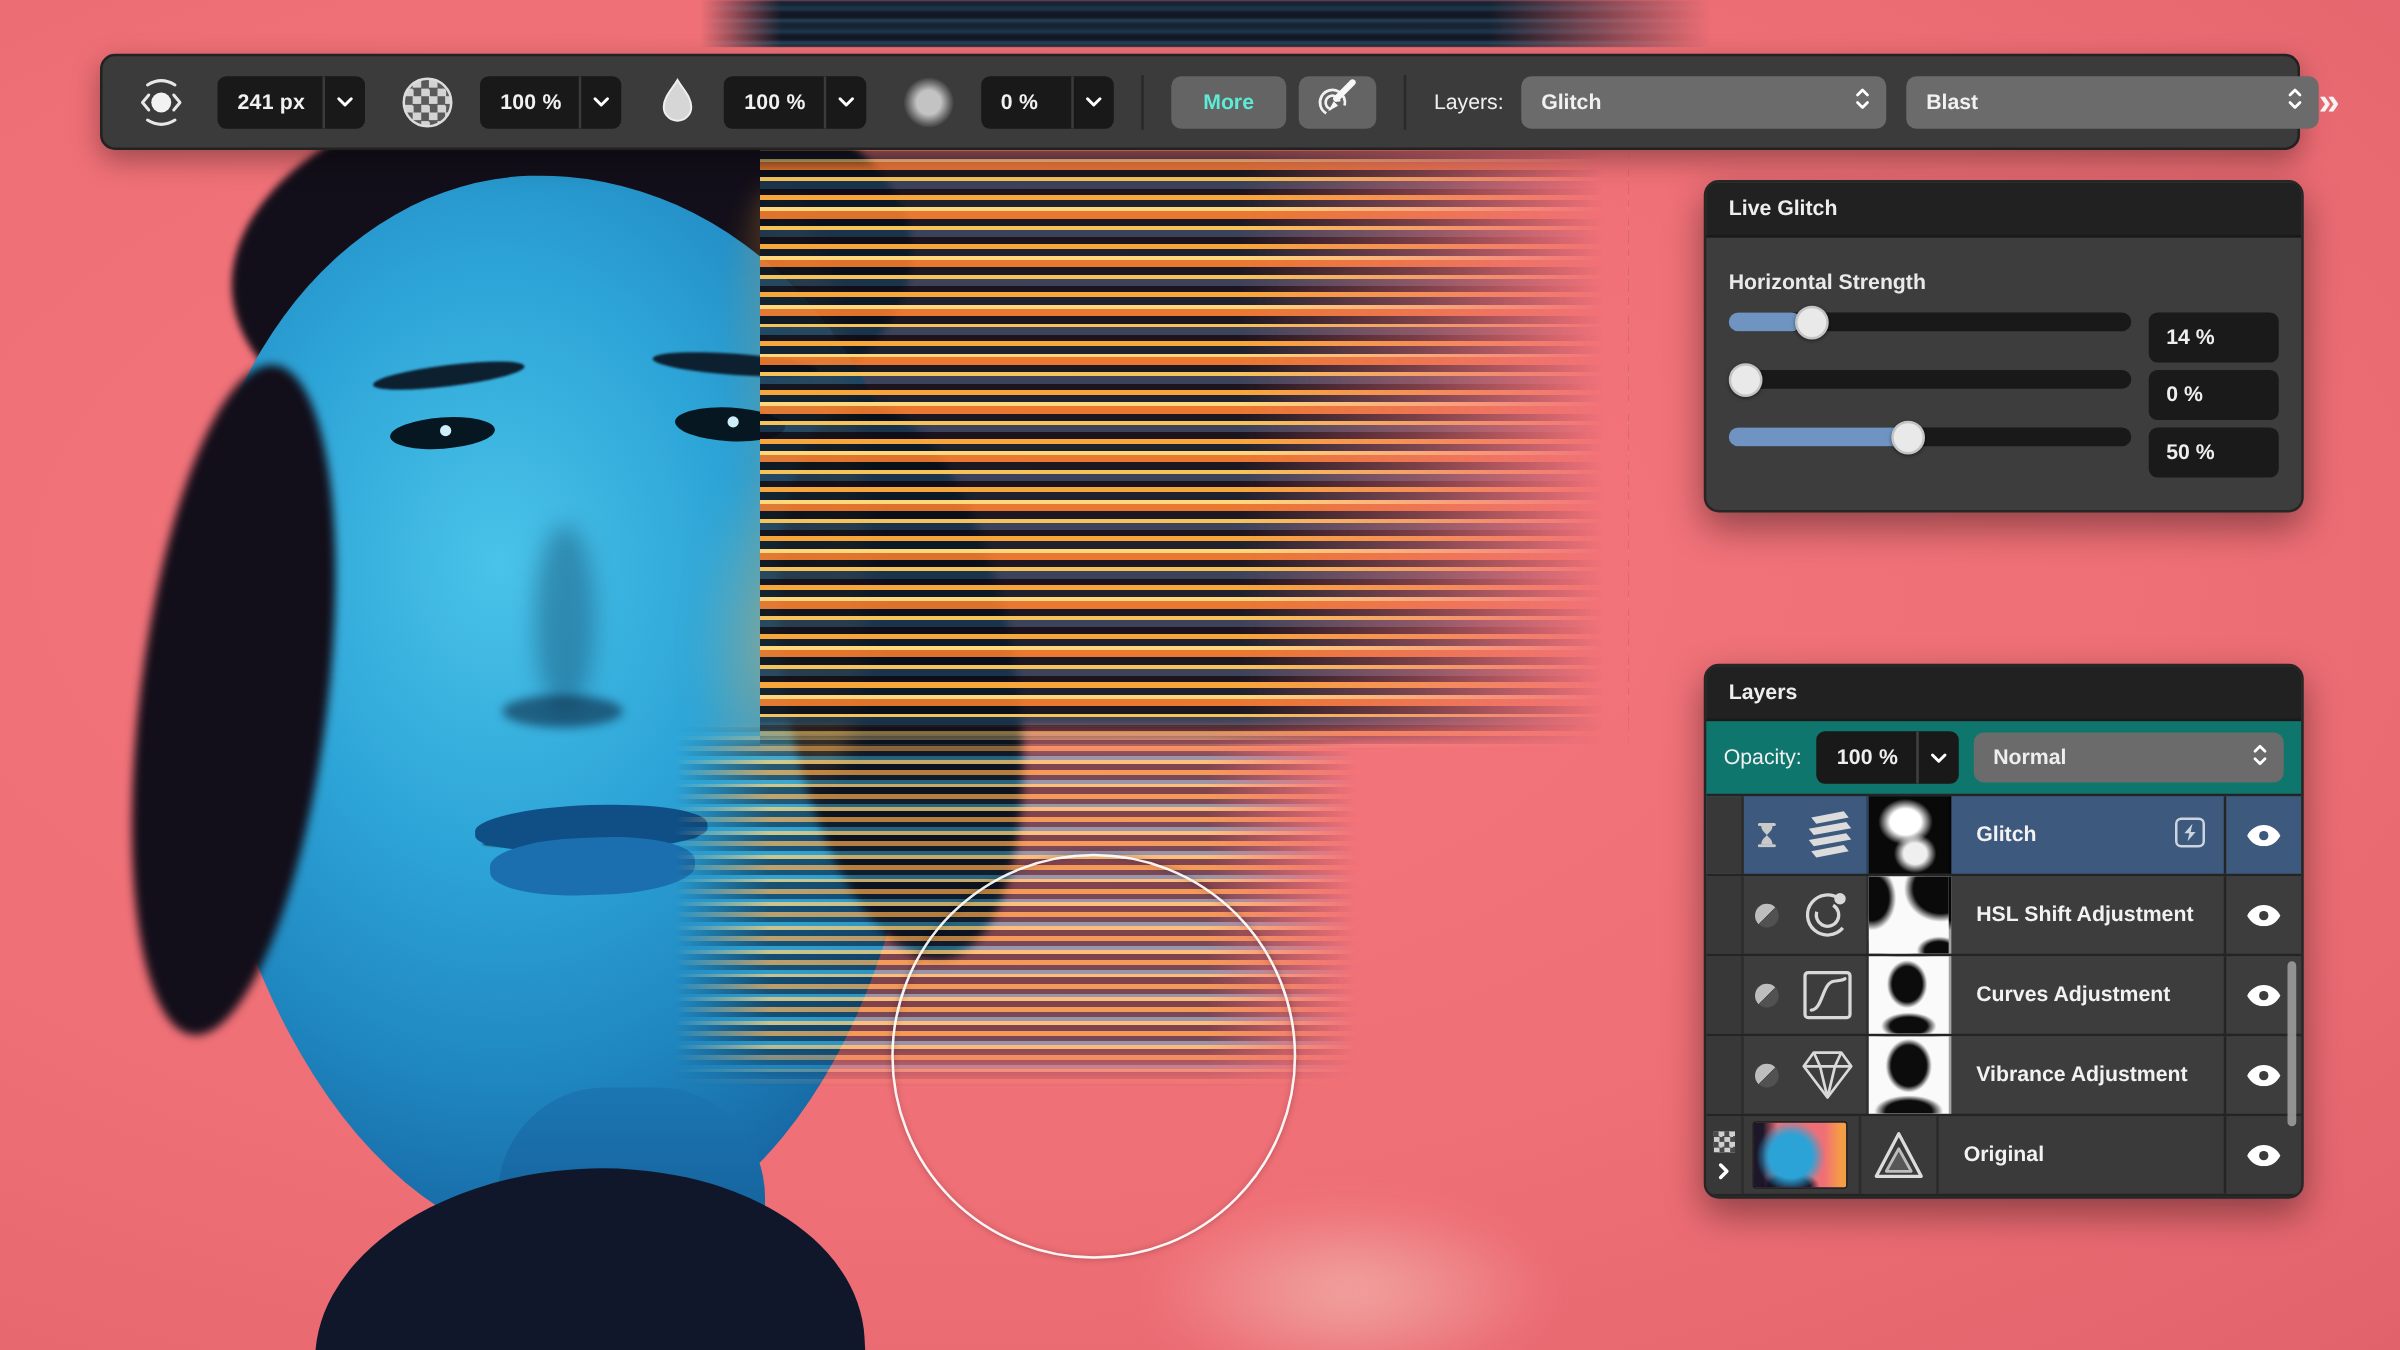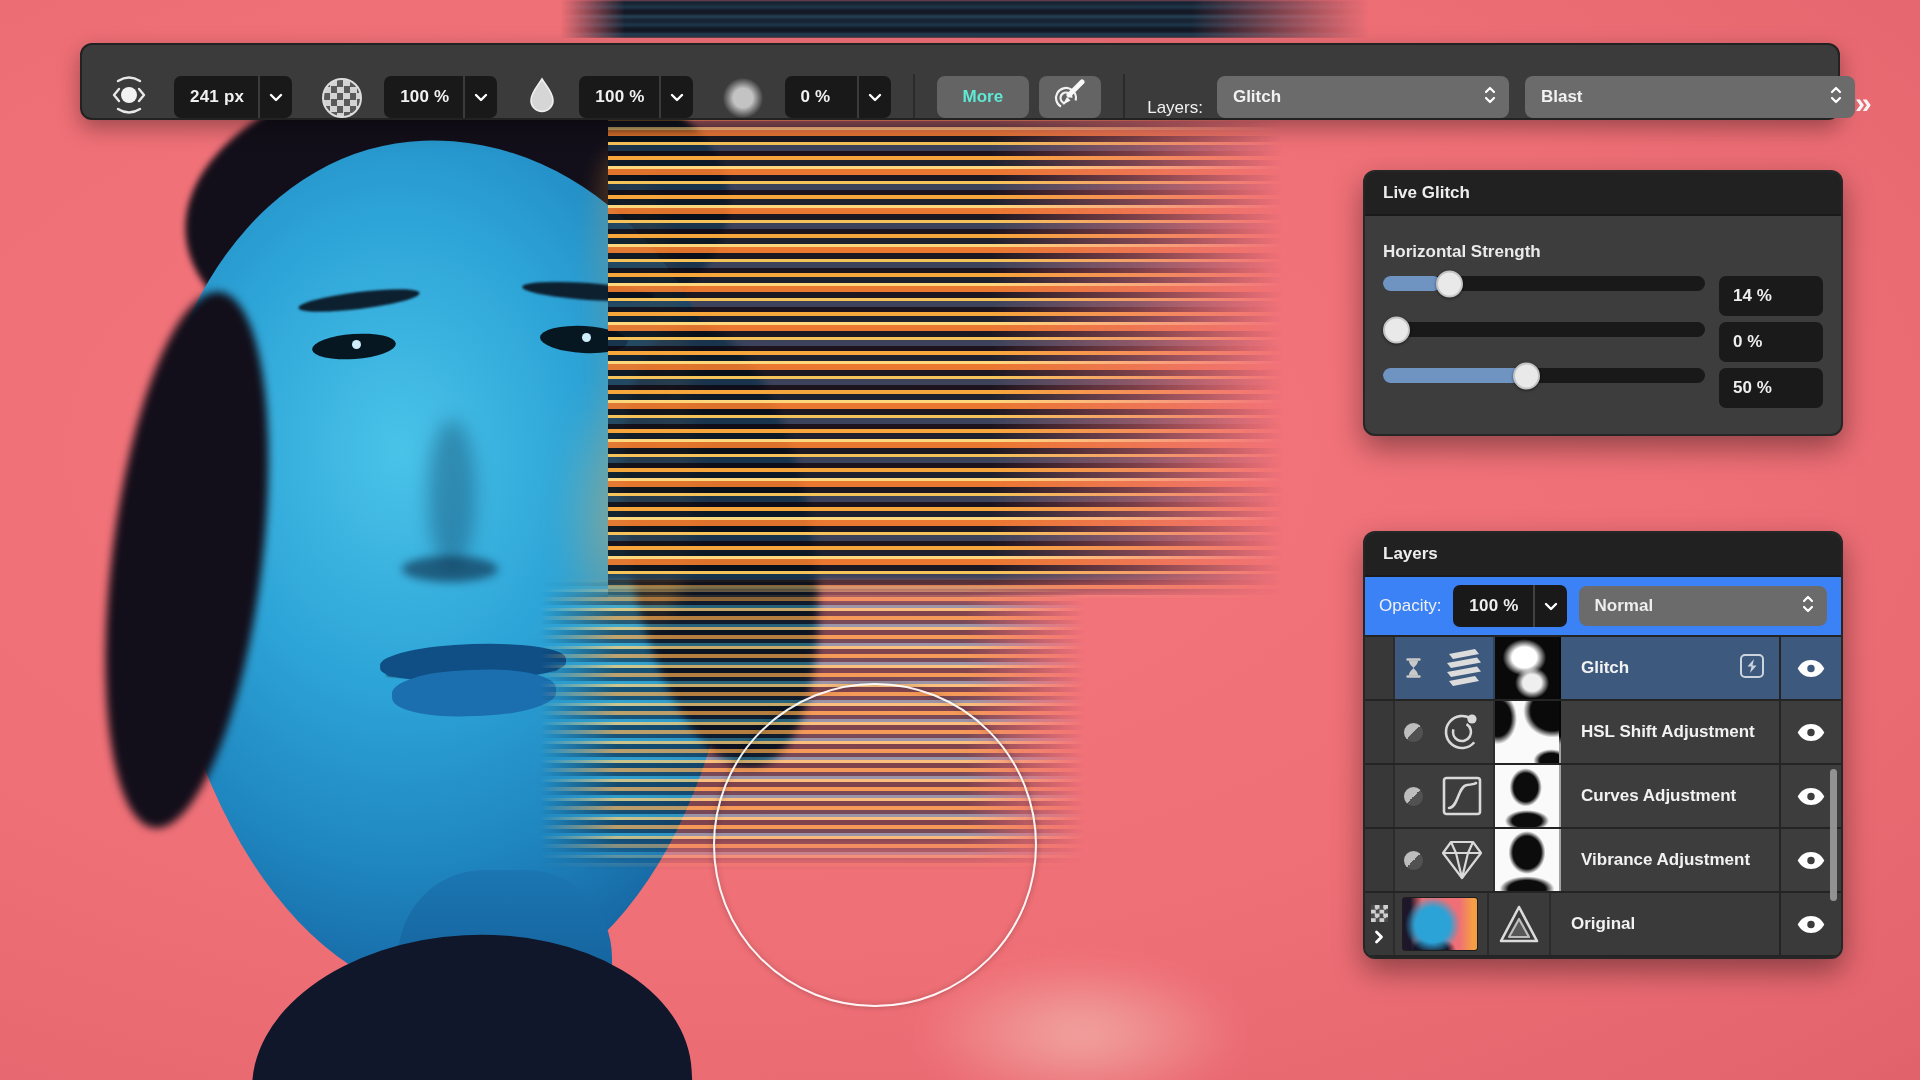--- a/index.html
+++ b/index.html
@@ -57,21 +57,21 @@
     -webkit-mask-composite: source-in;
             mask-image: linear-gradient(90deg, transparent 0, #000 14%, #000 78%, transparent 100%),
                         linear-gradient(180deg, transparent 0, #000 10%, #000 88%, transparent 100%);
             mask-composite: intersect; }
   .brush-cursor { left:713px; top:683px; width:324px; height:324px; border:2px solid rgba(255,255,255,.92); border-radius:50%;
     box-shadow: 0 0 6px rgba(0,0,0,.25), inset 0 0 6px rgba(0,0,0,.18); }
 
   
   .toolbar { position:absolute; left:80px; top:43px; width:1760px; height:77px; background:#3b3b3b;
     border:2px solid #222; border-radius:12px; box-shadow:0 8px 22px rgba(0,0,0,.35);
-    display:flex; align-items:flex-end; padding:0 24px; color:#f1f1f1; }
+    display:flex; align-items:center; padding:0 24px; color:#f1f1f1; }
   .tb-gap { width:22px; flex:none; } .tb-gap-lg { width:30px; flex:none; }
   .tb-divider { width:2px; height:44px; background:#2a2a2a; margin:0 22px; flex:none; }
   .combo { display:flex; align-items:center; background:#191919; border-radius:7px; height:42px; flex:none; overflow:hidden; }
   .combo .val { padding:0 14px 0 16px; font-size:17px; font-weight:700; letter-spacing:.2px; min-width:72px; }
   .combo .chev { width:34px; height:42px; display:flex; align-items:center; justify-content:center; border-left:2px solid #3b3b3b; }
   .btn { background:#646464; border-radius:8px; height:42px; display:flex; align-items:center; justify-content:center;
     font-size:17px; font-weight:700; padding:0 26px; flex:none; }
   .btn.icon-btn { width:62px; padding:0; }
   .select { background:#6b6b6b; border-radius:8px; height:42px; display:flex; align-items:center; justify-content:space-between;
     padding:0 12px 0 16px; font-size:17px; font-weight:700; flex:none; }
@@ -92,21 +92,21 @@
   .ctl-label { font-size:17px; font-weight:700; color:#eaeaea; margin:10px 0 14px; }
   .slider-row { display:flex; align-items:flex-start; gap:14px; margin-bottom:6px; }
   .slider { position:relative; flex:1; height:15px; background:#191919; border-radius:8px; }
   .sl-fill { position:absolute; left:0; top:0; height:100%; background:#6f94c2; border-radius:8px; }
   .sl-thumb { position:absolute; top:50%; transform:translateY(-50%); width:27px; height:27px; border-radius:50%;
     background:#e9e9e9; border:2px solid #c4c4c4; box-shadow:0 1px 3px rgba(0,0,0,.5); }
   .valbox { width:104px; height:40px; background:#1a1a1a; border-radius:7px; display:flex; align-items:center;
     padding-left:14px; font-size:17px; font-weight:700; flex:none; }
 
   
-  .layers-ctl { height:60px; display:flex; align-items:center; padding:0 14px; gap:12px; background:#3b82f6; border-bottom:2px solid #242424; }
+  .layers-ctl { height:60px; display:flex; align-items:center; padding:0 14px; gap:12px; background:#0f766e; border-bottom:2px solid #242424; }
   .layers-ctl .lbl { font-size:17px; color:#f0f0f0; flex:none; }
   .blend { flex:1; }
   .lrow { position:relative; display:flex; align-items:stretch; height:64px; border-bottom:2px solid #242424; background:#3d3d3d; }
   .lrow:last-child { border-bottom:none; }
   .cellA { width:30px; flex:none; background:#383838; border-right:2px solid #2c2c2c; display:flex; flex-direction:column; align-items:center; justify-content:center; gap:8px; }
   .cellB { width:36px; flex:none; display:flex; align-items:center; justify-content:center; }
   .cellIcon { width:64px; flex:none; display:flex; align-items:center; justify-content:center; border-right:2px solid rgba(0,0,0,.25); }
   .lthumb { width:66px; flex:none; border-right:2px solid rgba(0,0,0,.35); }
   .llabel { flex:1; display:flex; align-items:center; padding-left:20px; font-size:17px; font-weight:700; color:#f2f2f2; gap:12px; }
   .celleye { width:62px; flex:none; display:flex; align-items:center; justify-content:center; border-left:2px solid #242424; }
@@ -263,21 +263,21 @@
     <span>
       <svg width="14" height="20" viewBox="0 0 14 20" fill="none">
         <path d="M3 7l4-4 4 4" stroke="#fff" stroke-width="2.2" stroke-linecap="round" stroke-linejoin="round"></path>
         <path d="M3 13l4 4 4-4" stroke="#fff" stroke-width="2.2" stroke-linecap="round" stroke-linejoin="round"></path>
       </svg>
     </span>
   </div>
   <span class="overflow">»</span>
 </div>
 
-<aside class="panel" style="top:170px;">
+<aside class="panel" style="top:144px;">
   <div class="panel-title">Live Glitch</div>
   <div class="lg-body">
     <div class="ctl-label">Horizontal Strength</div>
     <div class="slider-row">
       <div class="slider">
         <div class="sl-fill" style="width: 18%;"></div>
         <div class="sl-thumb" style="left: calc(18% - 4.9px);"></div>
       </div>
       <div class="valbox">14 %</div>
     </div>

